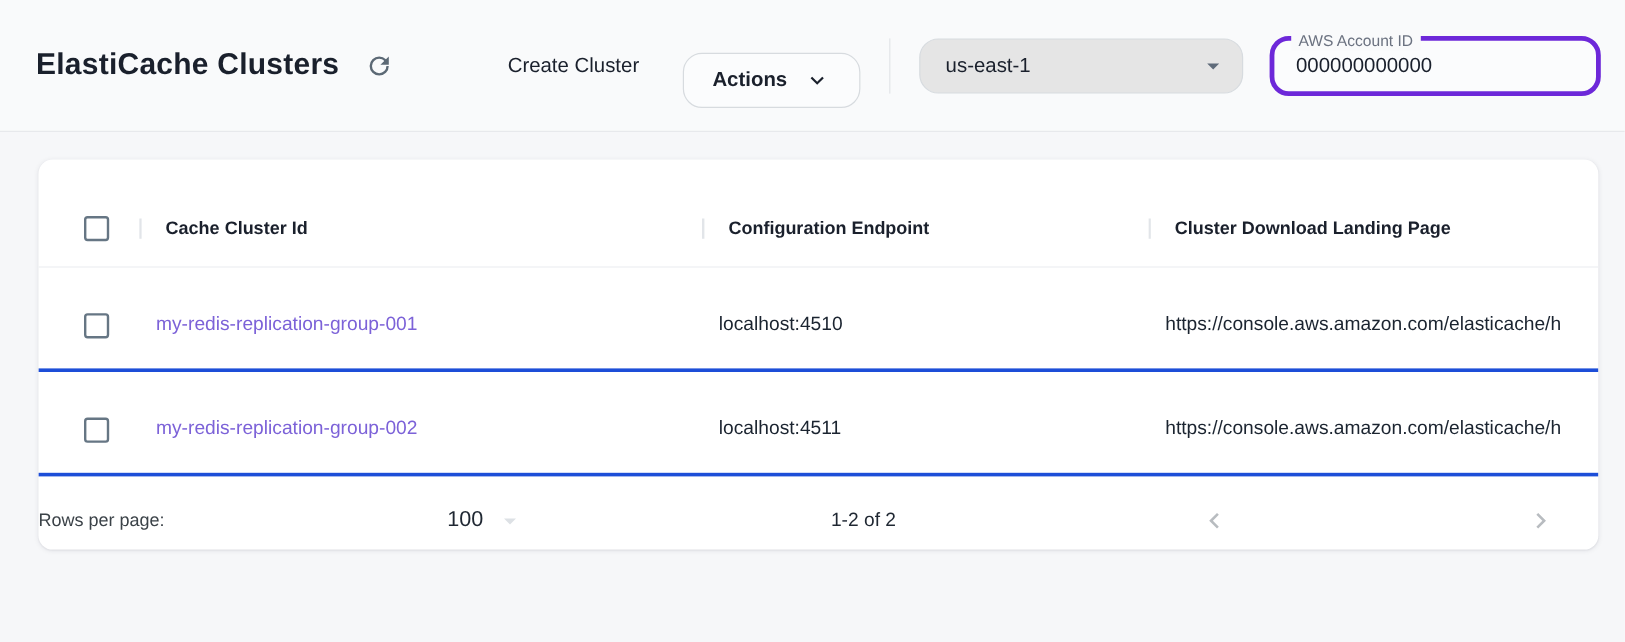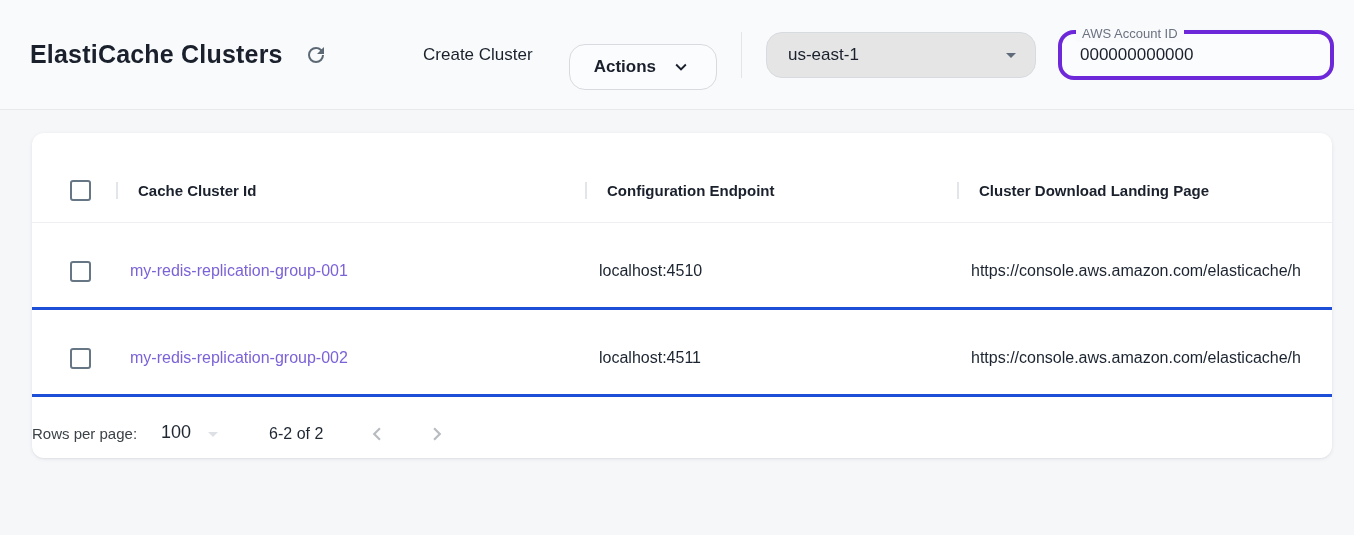--- a/index.html
+++ b/index.html
@@ -154,21 +154,21 @@
     text-decoration: none;
     cursor: pointer;
   }
   .cell-clip { padding-right: 10px; }
 
   
   .pagination {
     flex: 1;
     display: flex;
     align-items: center;
-    justify-content: flex-start;
+    justify-content: space-between;
     padding-right: 30px;
   }
   .rpp-label { font-size: 15px; color: #3b4248; }
   .rpp-select {
     display: flex; align-items: baseline;
     margin-left: 24px;
     cursor: pointer;
   }
   .rpp-value { font-size: 18px; color: #1f2732; }
   .rpp-caret { margin-left: 10px; align-self: center; }
@@ -265,21 +265,21 @@
     <div class="pagination">
       <span class="rpp-label">Rows per page:</span>
       <div class="rpp-select">
         <span class="rpp-value">100</span>
         <span class="rpp-caret" style="display:inline-flex;">
           <svg width="24" height="24" viewBox="0 0 24 24">
             <path d="M7 10l5 5 5-5z" fill="#dde1e5"></path>
           </svg>
         </span>
       </div>
-      <span class="range-label">6-2 of 2</span>
+      <span class="range-label">1-2 of 2</span>
       <button class="page-nav-btn prev">
         <span style="display:inline-flex;">
           <svg width="26" height="26" viewBox="0 0 24 24">
             <path d="M15.41 7.41 14 6l-6 6 6 6 1.41-1.41L10.83 12z" fill="#b8bcc0"></path>
           </svg>
         </span>
       </button>
       <button class="page-nav-btn next">
         <span style="display:inline-flex;">
           <svg width="26" height="26" viewBox="0 0 24 24">

